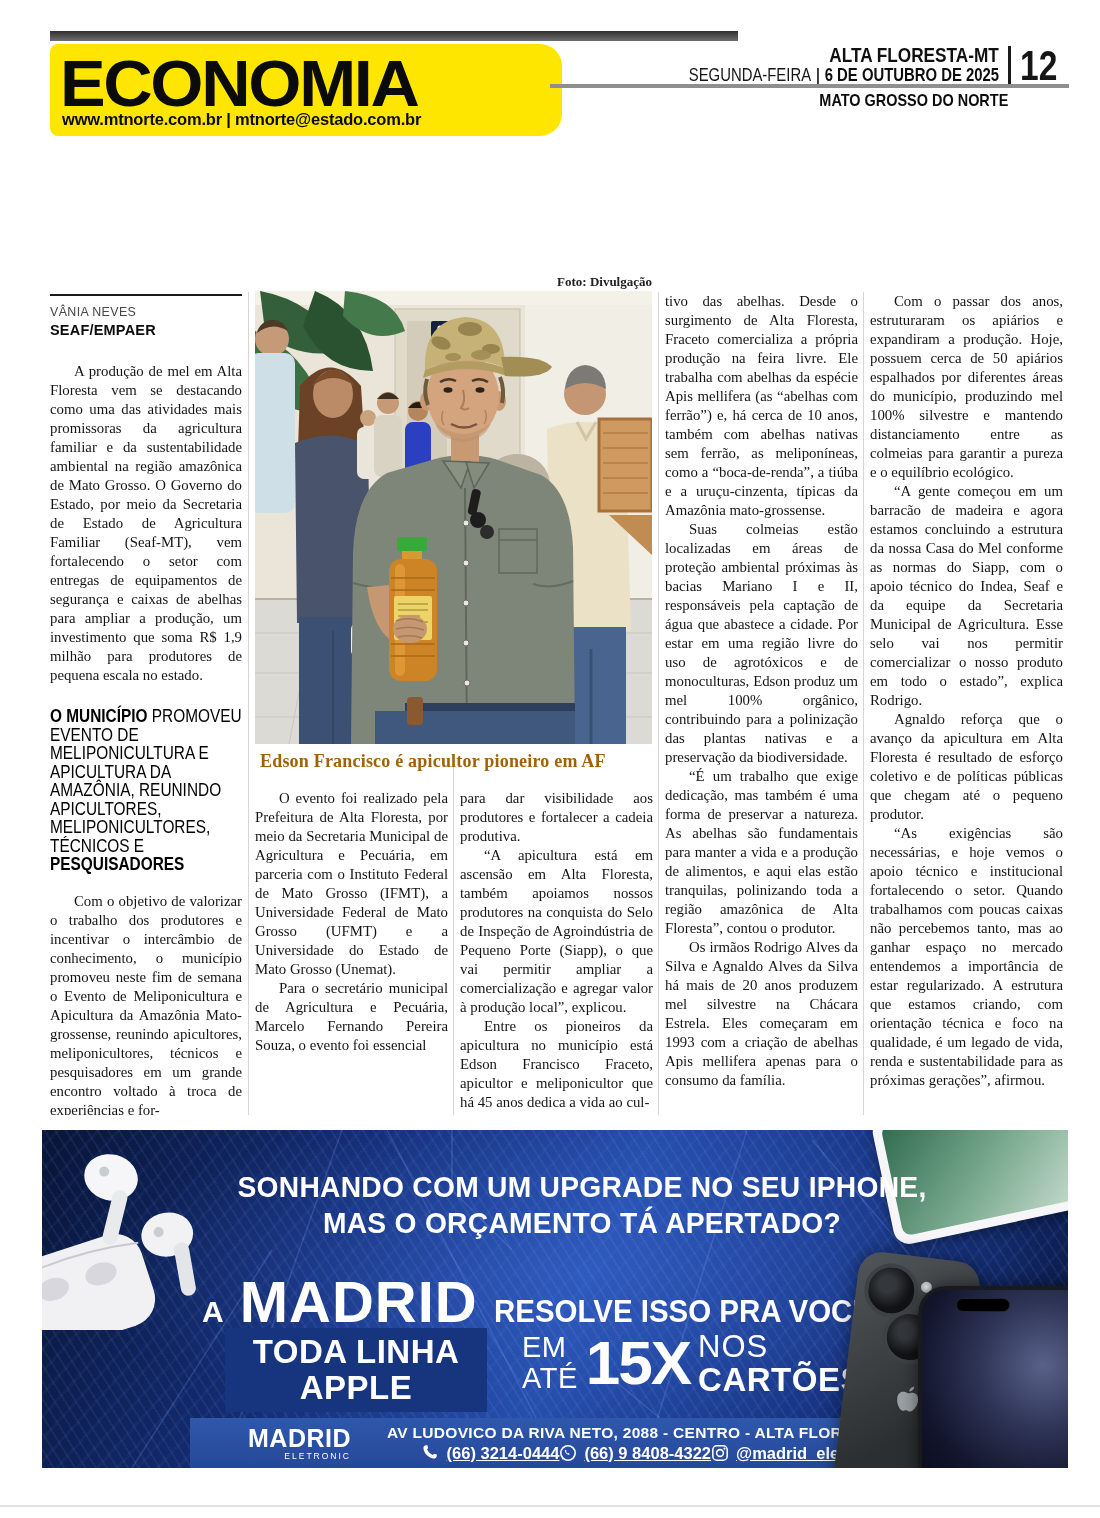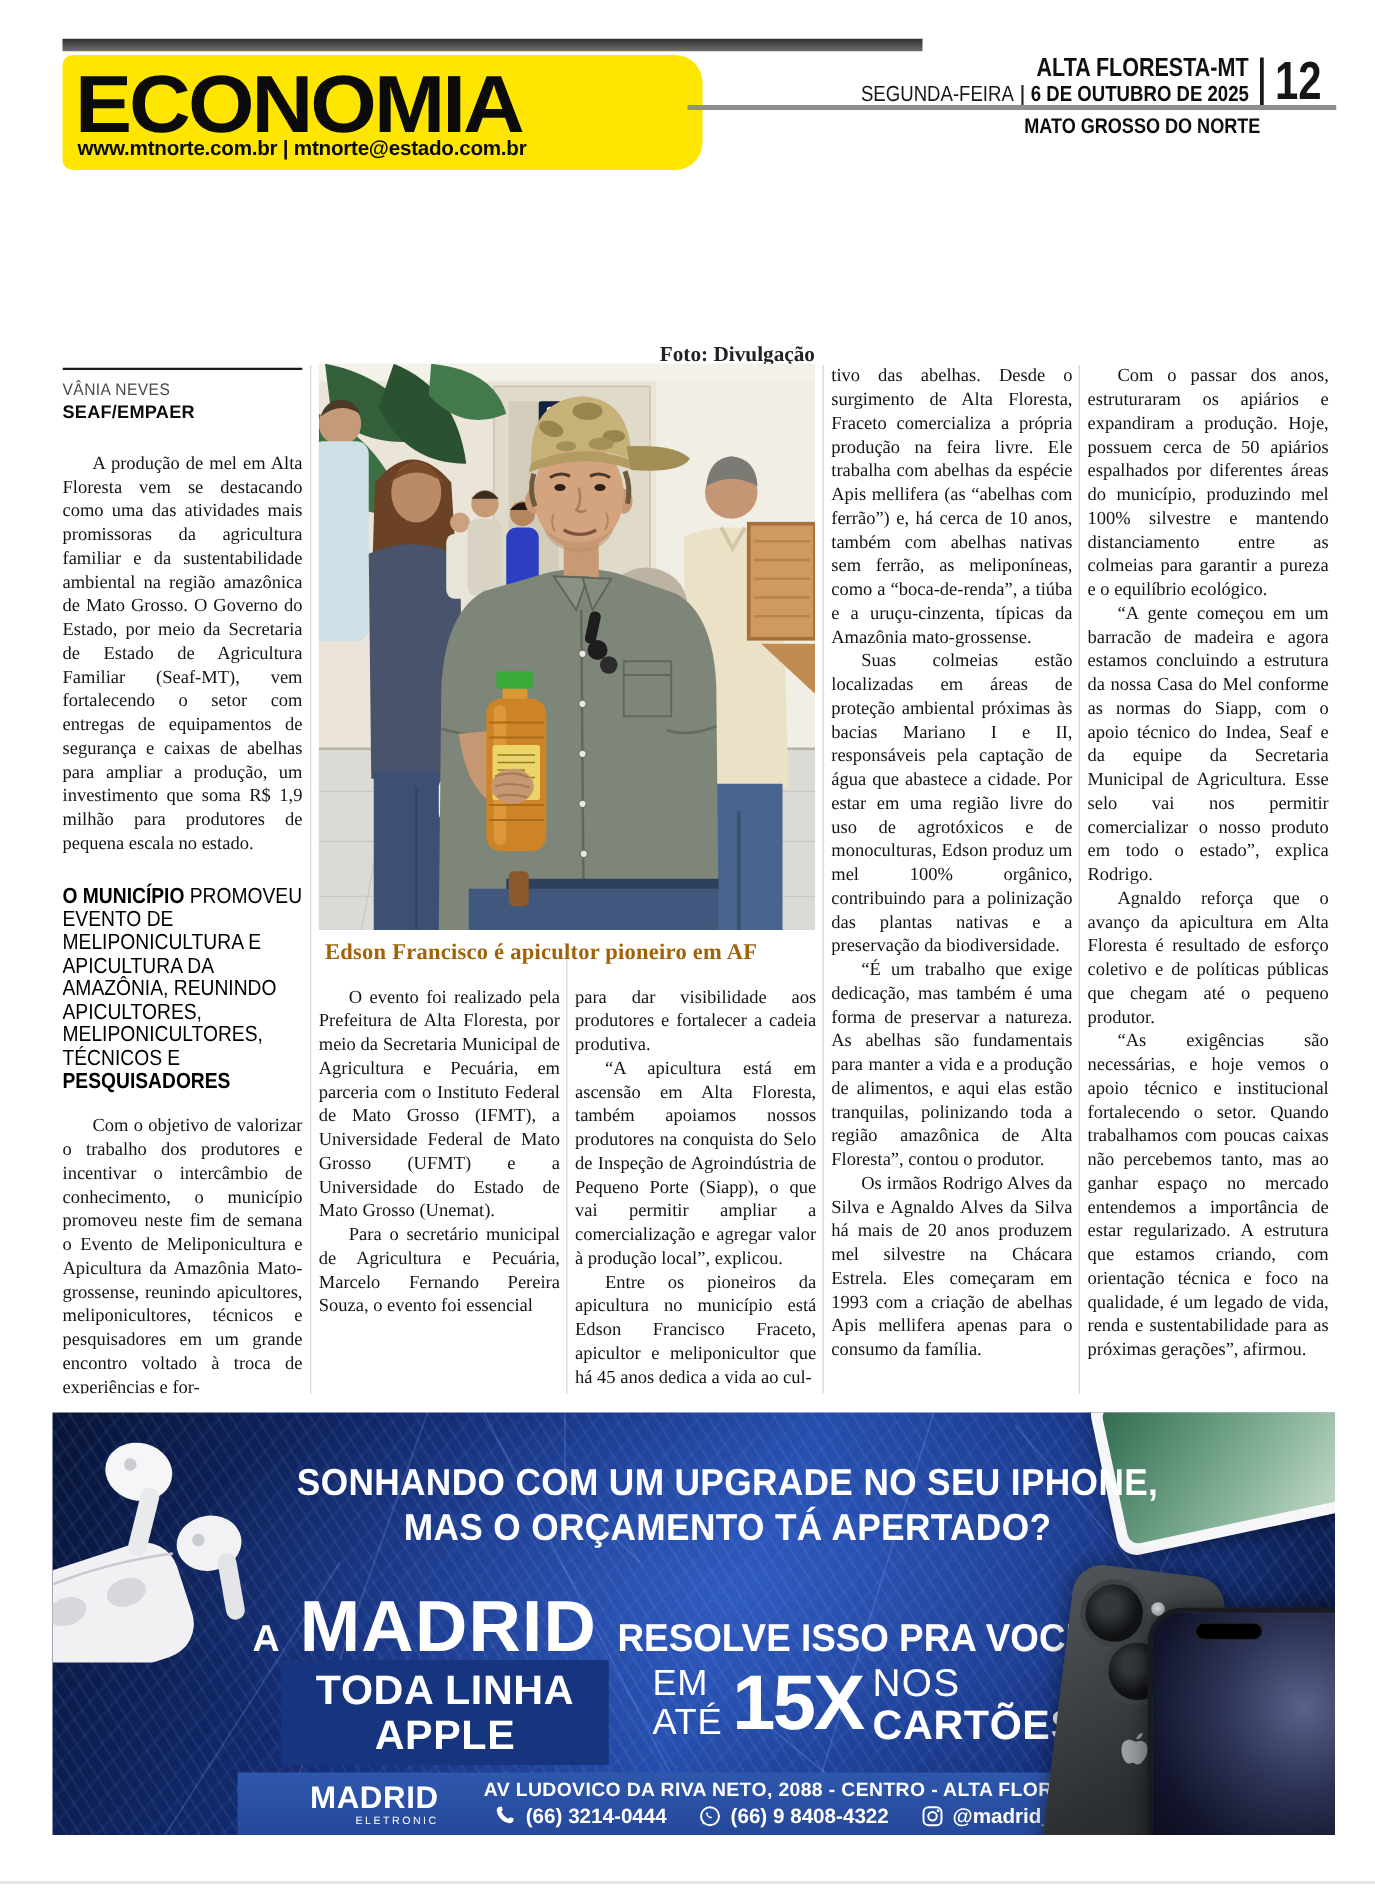--- a/index.html
+++ b/index.html
@@ -53,21 +53,21 @@
                letter-spacing:.4px;margin-top:8px;transform:scaleX(.92);transform-origin:left center;}
   .byline-org{font-family:"Liberation Sans",sans-serif;font-weight:bold;font-size:14.5px;color:#0c0c0c;
               margin-top:3px;letter-spacing:.2px;}
   .byline-block{margin-bottom:24px;}
   .subhead{margin-top:22px;margin-bottom:18px;font-family:"Liberation Sans",sans-serif;
            font-size:17.5px;line-height:18.5px;width:218px;transform:scaleX(.88);
            transform-origin:left top;color:#000;}
   .sb-b{font-weight:bold;}
 
   .photo-credit{left:255px;top:274px;width:397px;text-align:right;font-weight:bold;
-                font-size:17px;color:#222;}
+                font-size:13px;color:#222;}
   .photo-frame{left:255px;top:291px;width:397px;height:453px;overflow:hidden;background:#e9e4d7;}
   .caption{left:255px;top:751px;width:397px;font-weight:bold;font-size:18px;color:#a16207;
            padding-left:5px;letter-spacing:.2px;}
 
   
   .ad{left:42px;top:1130px;width:1026px;height:338px;overflow:hidden;
       background:
         radial-gradient(ellipse at 52% 42%, rgba(62,110,220,.45), rgba(0,0,0,0) 62%),
         linear-gradient(115deg,#081538 0%,#132c74 28%,#234ba8 52%,#15307c 78%,#081538 100%);}
   .ad::after{content:"";position:absolute;inset:0;
@@ -100,21 +100,21 @@
   .inst-w4{font-size:33px;font-weight:bold;letter-spacing:.5px;}
   .ad-bottombar{position:absolute;left:148px;top:288px;width:878px;height:50px;
         background:linear-gradient(#2e58ac,#26489a);display:flex;align-items:center;z-index:2;}
   .madrid-logo{margin-left:58px;display:flex;flex-direction:column;align-items:flex-end;color:#fff;
         font-family:"Liberation Sans",sans-serif;}
   .madrid-logo .lg1{font-weight:800;font-size:25px;line-height:24px;letter-spacing:.5px;}
   .madrid-logo .lg2{font-weight:400;font-size:8.5px;letter-spacing:2px;margin-top:1px;}
   .bar-right{display:flex;flex-direction:column;align-items:center;margin-left:36px;color:#fff;
         font-family:"Liberation Sans",sans-serif;}
   .bar-address{font-weight:bold;font-size:15.5px;letter-spacing:.3px;white-space:nowrap;}
-  .bar-contacts{display:flex;align-items:flex-end;gap:26px;margin-top:2px;}
+  .bar-contacts{display:flex;align-items:flex-end;margin-top:2px;text-decoration:underline;}
   .contact{display:flex;align-items:center;gap:7px;font-weight:bold;font-size:16.5px;white-space:nowrap;}
   .cicon{width:18px;height:18px;flex:0 0 auto;}
 
   
   .airpods{position:absolute;left:0;top:0;width:215px;height:200px;z-index:4;}
   .ipad{position:absolute;right:-28px;top:-34px;width:215px;height:130px;background:#f6f6f8;
         border-radius:16px;transform:rotate(-12deg);z-index:1;
         box-shadow:0 4px 14px rgba(0,0,0,.4);}
   .ipad-screen{position:absolute;inset:9px;border-radius:9px;
         background:linear-gradient(135deg,#2f6b50,#7fae93 55%,#cfe0d4);}

